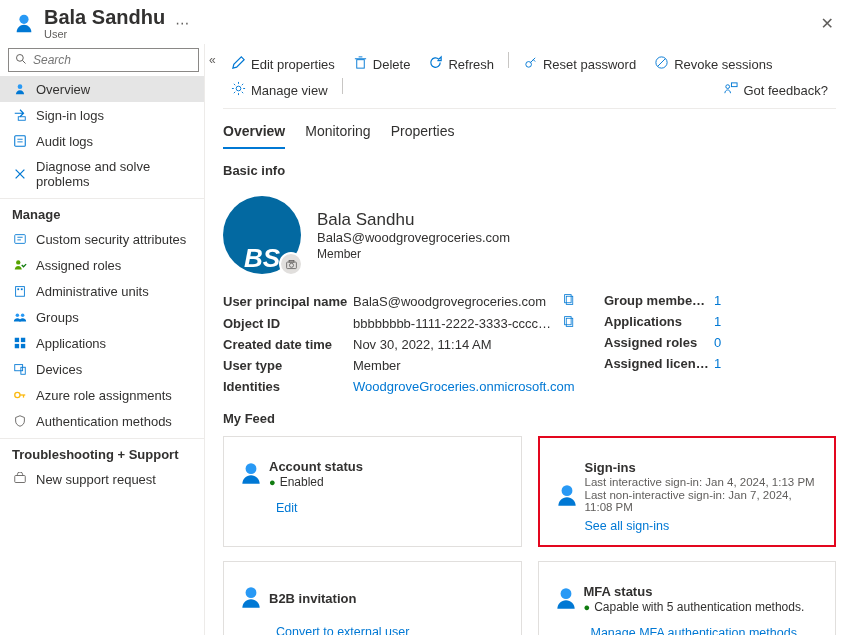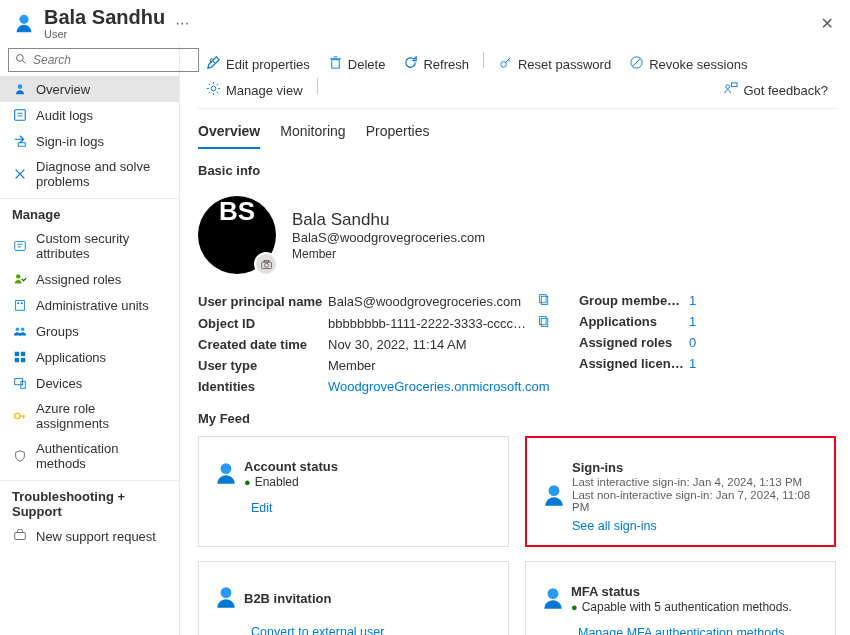--- a/index.html
+++ b/index.html
@@ -17,21 +17,21 @@
   .header {
     display: flex; align-items: center; padding: 6px 12px 4px 12px;
   }
   .header .icon-wrap { width: 24px; height: 24px; display:flex; align-items:center; justify-content:center;}
   .title-block { display:flex; flex-direction:column; margin-left:8px; }
   .title { font-size: 20px; font-weight: 600; line-height: 22px;}
   .subtitle { font-size: 11px; color:#605e5c; }
   .header .dots { margin-left:10px; color:#605e5c; font-size:14px; letter-spacing:1px; cursor:pointer;}
   .header .close { margin-left:auto; font-size:16px; color:#605e5c; cursor:pointer; padding:4px;}
   .body { display:flex; flex:1; min-height:0;}
-  .sidebar { width:180px; flex-shrink:0; border-right:1px solid #edebe9; display:flex; flex-direction:column; }
+  .sidebar { width:205px; flex-shrink:0; border-right:1px solid #edebe9; display:flex; flex-direction:column; }
   .search-row { display:flex; align-items:center; padding:4px 8px; gap:6px;}
   .search-box {
     flex:1; display:flex; align-items:center; border:1px solid #8a8886; height:24px; padding:0 6px; gap:4px;
   }
   .search-box input { border:none; outline:none; flex:1; font-size:12px; font-style:italic; color:#605e5c; background:transparent;}
   .collapse-btn { color:#605e5c; font-size:12px; padding:2px 4px; cursor:pointer;}
   .nav-item {
     display:flex; align-items:center; gap:8px; padding:5px 12px; cursor:pointer; font-size:13px;
   }
   .nav-item.active { background:#e5e5e5; }
@@ -41,21 +41,21 @@
   .cmdbar { display:flex; gap:2px; padding:8px 0 6px; border-bottom:1px solid #edebe9; font-size:13px; flex-wrap:wrap;}
   .cmd { display:flex; align-items:center; gap:5px; padding:3px 8px; color:#323130; cursor:pointer;}
   .cmd svg { width:15px; height:15px; }
   .sep { width:1px; height:16px; background:#c8c6c4; margin:0 4px;}
   .feedback { margin-left:auto; }
   .tabs { display:flex; gap:20px; padding:10px 0 0;}
   .tab { padding:4px 0 8px; font-size:14px; cursor:pointer; color:#323130;}
   .tab.active { font-weight:600; border-bottom:2px solid #0078d4; color:#323130;}
   .section-title { font-weight:600; font-size:13px; margin:14px 0 10px;}
   .profile-row { display:flex; align-items:center; gap:16px; padding:8px 0 16px;}
-  .avatar { width:78px; height:78px; border-radius:50%; background:#000000; color:#fff; display:flex; align-items:flex-start; justify-content:center; font-size:26px; font-weight:600; position:relative;}
+  .avatar { width:78px; height:78px; border-radius:50%; background:#0369a1; color:#fff; display:flex; align-items:flex-end; justify-content:center; font-size:26px; font-weight:600; position:relative;font-style:italic;}
   .camera-badge { position:absolute; bottom:-2px; right:-2px; width:24px; height:24px; border-radius:50%; background:#e1dfdd; border:2px solid #fff; display:flex; align-items:center; justify-content:center;}
   .profile-text .pname { font-size:17px; font-weight:400;}
   .profile-text .pemail { font-size:13px; color:#323130;}
   .profile-text .ptype { font-size:12px; color:#323130; margin-top:2px;}
   .info-grid { display:flex; gap:28px; }
   .info-left { flex:1.3; }
   .info-right { flex:1; }
   .info-row { display:flex; align-items:center; padding:3px 0; font-size:13px;}
   .info-label { width:130px; color:#323130; font-weight:600;}
   .info-val { color:#323130; flex:1;}
@@ -112,35 +112,35 @@
             <svg width="14" height="14" viewBox="0 0 24 24">
               <circle cx="12" cy="8" r="4" fill="#2899f5"></circle>
               <path d="M5 21c0-3.9 3.1-7 7-7s7 3.1 7 7" fill="#0078d4"></path>
             </svg>
           </span>
         <span>Overview</span>
       </div>
       <div class="nav-item">
         <span class="nav-icon">
             <svg width="14" height="14" viewBox="0 0 16 16">
+              <path d="M8 2l4 4-4 4M12 6H2" fill="none" stroke="#0078d4" stroke-width="1.4"></path>
+              <rect x="6" y="10" width="8" height="4" fill="none" stroke="#0078d4"></rect>
+            </svg>
+          </span>
+        <span>Sign-in logs</span>
+      </div>
+      <div class="nav-item">
+        <span class="nav-icon">
+            <svg width="14" height="14" viewBox="0 0 16 16">
               <rect x="2" y="2" width="12" height="12" rx="1" fill="none" stroke="#0078d4" stroke-width="1.2"></rect>
               <line x1="5" y1="6" x2="11" y2="6" stroke="#0078d4"></line>
               <line x1="5" y1="9" x2="11" y2="9" stroke="#0078d4"></line>
             </svg>
           </span>
         <span>Audit logs</span>
-      </div>
-      <div class="nav-item">
-        <span class="nav-icon">
-            <svg width="14" height="14" viewBox="0 0 16 16">
-              <path d="M8 2l4 4-4 4M12 6H2" fill="none" stroke="#0078d4" stroke-width="1.4"></path>
-              <rect x="6" y="10" width="8" height="4" fill="none" stroke="#0078d4"></rect>
-            </svg>
-          </span>
-        <span>Sign-in logs</span>
       </div>
       <div class="nav-item">
         <span class="nav-icon">
             <svg width="14" height="14" viewBox="0 0 16 16">
               <path d="M3 3l10 10M13 3L3 13" stroke="#0078d4" stroke-width="1.5"></path>
             </svg>
           </span>
         <span>Diagnose and solve problems</span>
       </div>
 

